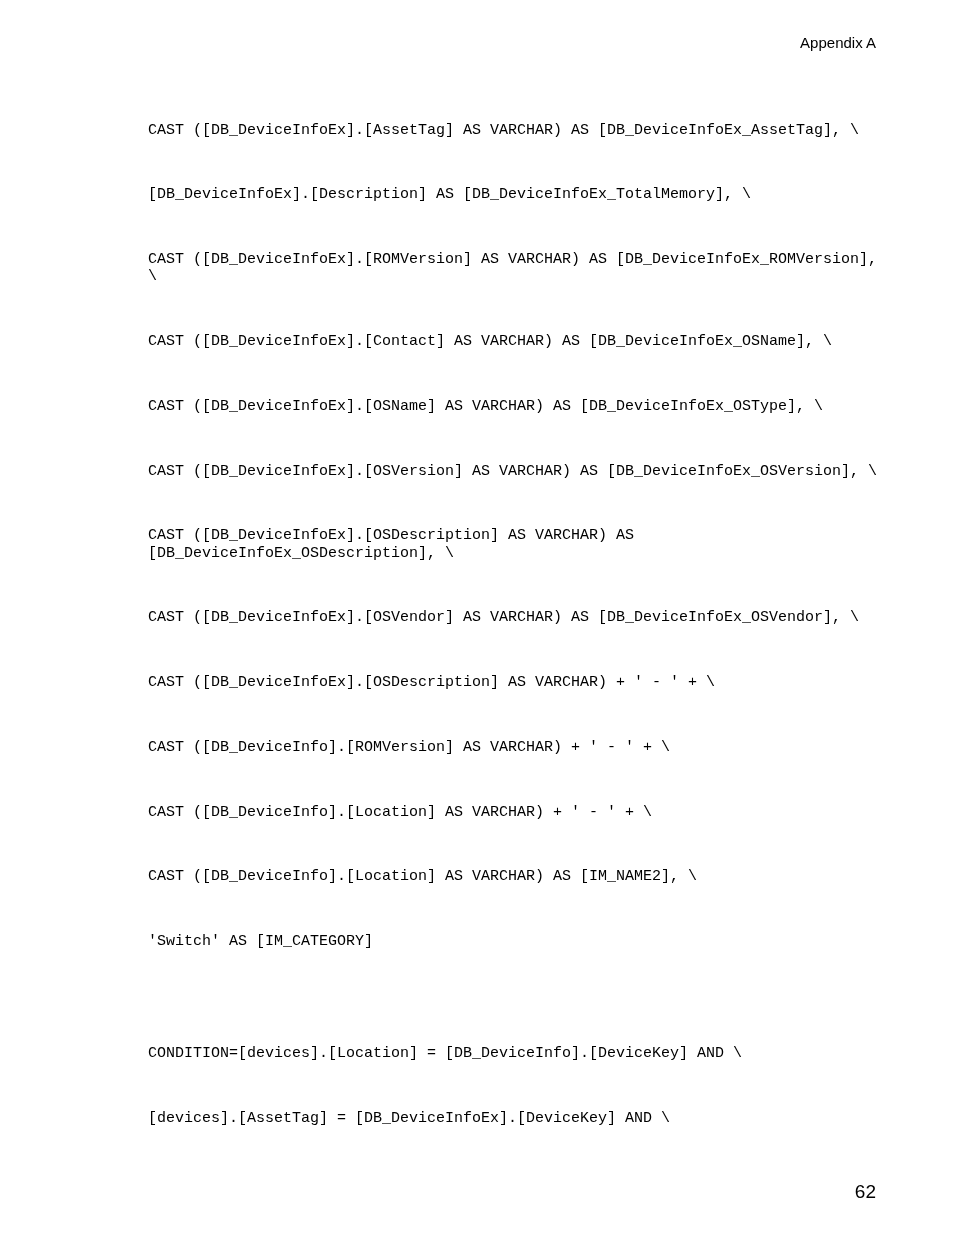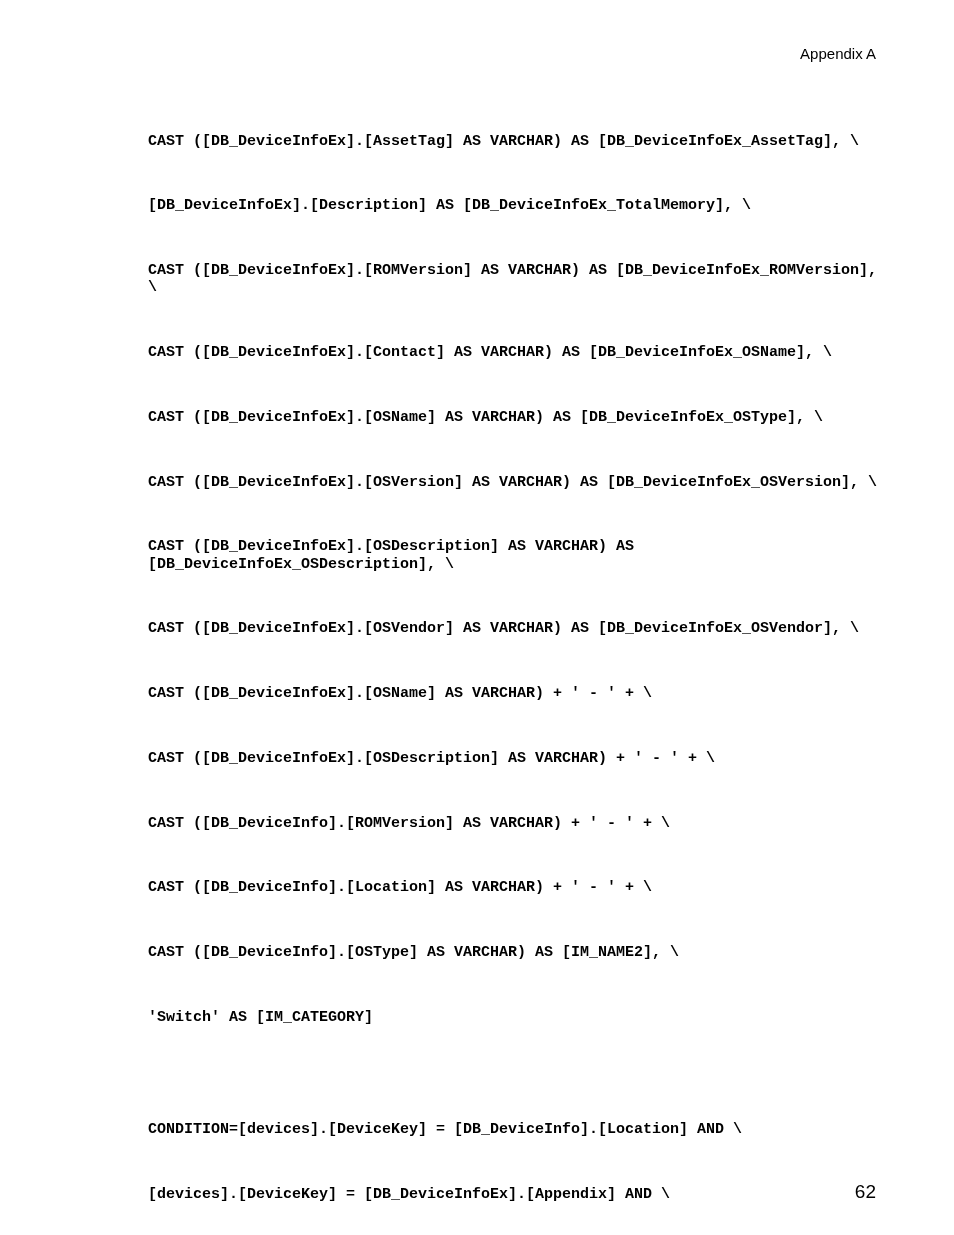--- a/index.html
+++ b/index.html
@@ -10,38 +10,37 @@
     height: 1235px;
     background: #ffffff;
     font-family: Arial, Helvetica, sans-serif;
     color: #000000;
   }
   .page {
     position: relative;
     width: 954px;
     height: 1235px;
     box-sizing: border-box;
-    padding: 45px 72px 40px 148px;
+    padding: 34px 72px 40px 148px;
   }
   .header {
     text-align: right;
     font-size: 15px;
     margin-bottom: 36px;
     padding-right: 6px;
   }
   .code {
     font-family: "Courier New", Courier, monospace;
     font-size: 15px;
     line-height: 1.15;
     white-space: pre-wrap;
     word-break: break-word;
   }
   .code p {
     margin: 0 0 13px 0;
-    font-weight: bold;
   }
   .spacer {
     height: 13px;
   }
   .pagenum {
     position: absolute;
     bottom: 32px;
     right: 78px;
     font-size: 19px;
   }
@@ -54,29 +53,28 @@
 
   <div class="code">
     <p>CAST ([DB_DeviceInfoEx].[AssetTag] AS VARCHAR) AS [DB_DeviceInfoEx_AssetTag], \</p>
     <p>[DB_DeviceInfoEx].[Description] AS [DB_DeviceInfoEx_TotalMemory], \</p>
     <p>CAST ([DB_DeviceInfoEx].[ROMVersion] AS VARCHAR) AS [DB_DeviceInfoEx_ROMVersion], \</p>
     <p>CAST ([DB_DeviceInfoEx].[Contact] AS VARCHAR) AS [DB_DeviceInfoEx_OSName], \</p>
     <p>CAST ([DB_DeviceInfoEx].[OSName] AS VARCHAR) AS [DB_DeviceInfoEx_OSType], \</p>
     <p>CAST ([DB_DeviceInfoEx].[OSVersion] AS VARCHAR) AS [DB_DeviceInfoEx_OSVersion], \</p>
     <p>CAST ([DB_DeviceInfoEx].[OSDescription] AS VARCHAR) AS [DB_DeviceInfoEx_OSDescription], \</p>
     <p>CAST ([DB_DeviceInfoEx].[OSVendor] AS VARCHAR) AS [DB_DeviceInfoEx_OSVendor], \</p>
-    <p>CAST ([DB_DeviceInfoEx].[OSName] AS VARCHAR) + ' - ' + \</p>
     <p>CAST ([DB_DeviceInfoEx].[OSDescription] AS VARCHAR) + ' - ' + \</p>
     <p>CAST ([DB_DeviceInfo].[ROMVersion] AS VARCHAR) + ' - ' + \</p>
     <p>CAST ([DB_DeviceInfo].[Location] AS VARCHAR) + ' - ' + \</p>
-    <p>CAST ([DB_DeviceInfo].[OSType] AS VARCHAR) AS [IM_NAME2], \</p>
+    <p>CAST ([DB_DeviceInfo].[Location] AS VARCHAR) AS [IM_NAME2], \</p>
     <p>'Switch' AS [IM_CATEGORY]</p>
     <div class="spacer"></div>
-    <p>CONDITION=[devices].[DeviceKey] = [DB_DeviceInfo].[Location] AND \</p>
-    <p>[devices].[DeviceKey] = [DB_DeviceInfoEx].[Appendix] AND \</p>
+    <p>CONDITION=[devices].[Location] = [DB_DeviceInfo].[DeviceKey] AND \</p>
+    <p>[devices].[AssetTag] = [DB_DeviceInfoEx].[DeviceKey] AND \</p>
     
     
     
     
     
     
     
     
     
     

